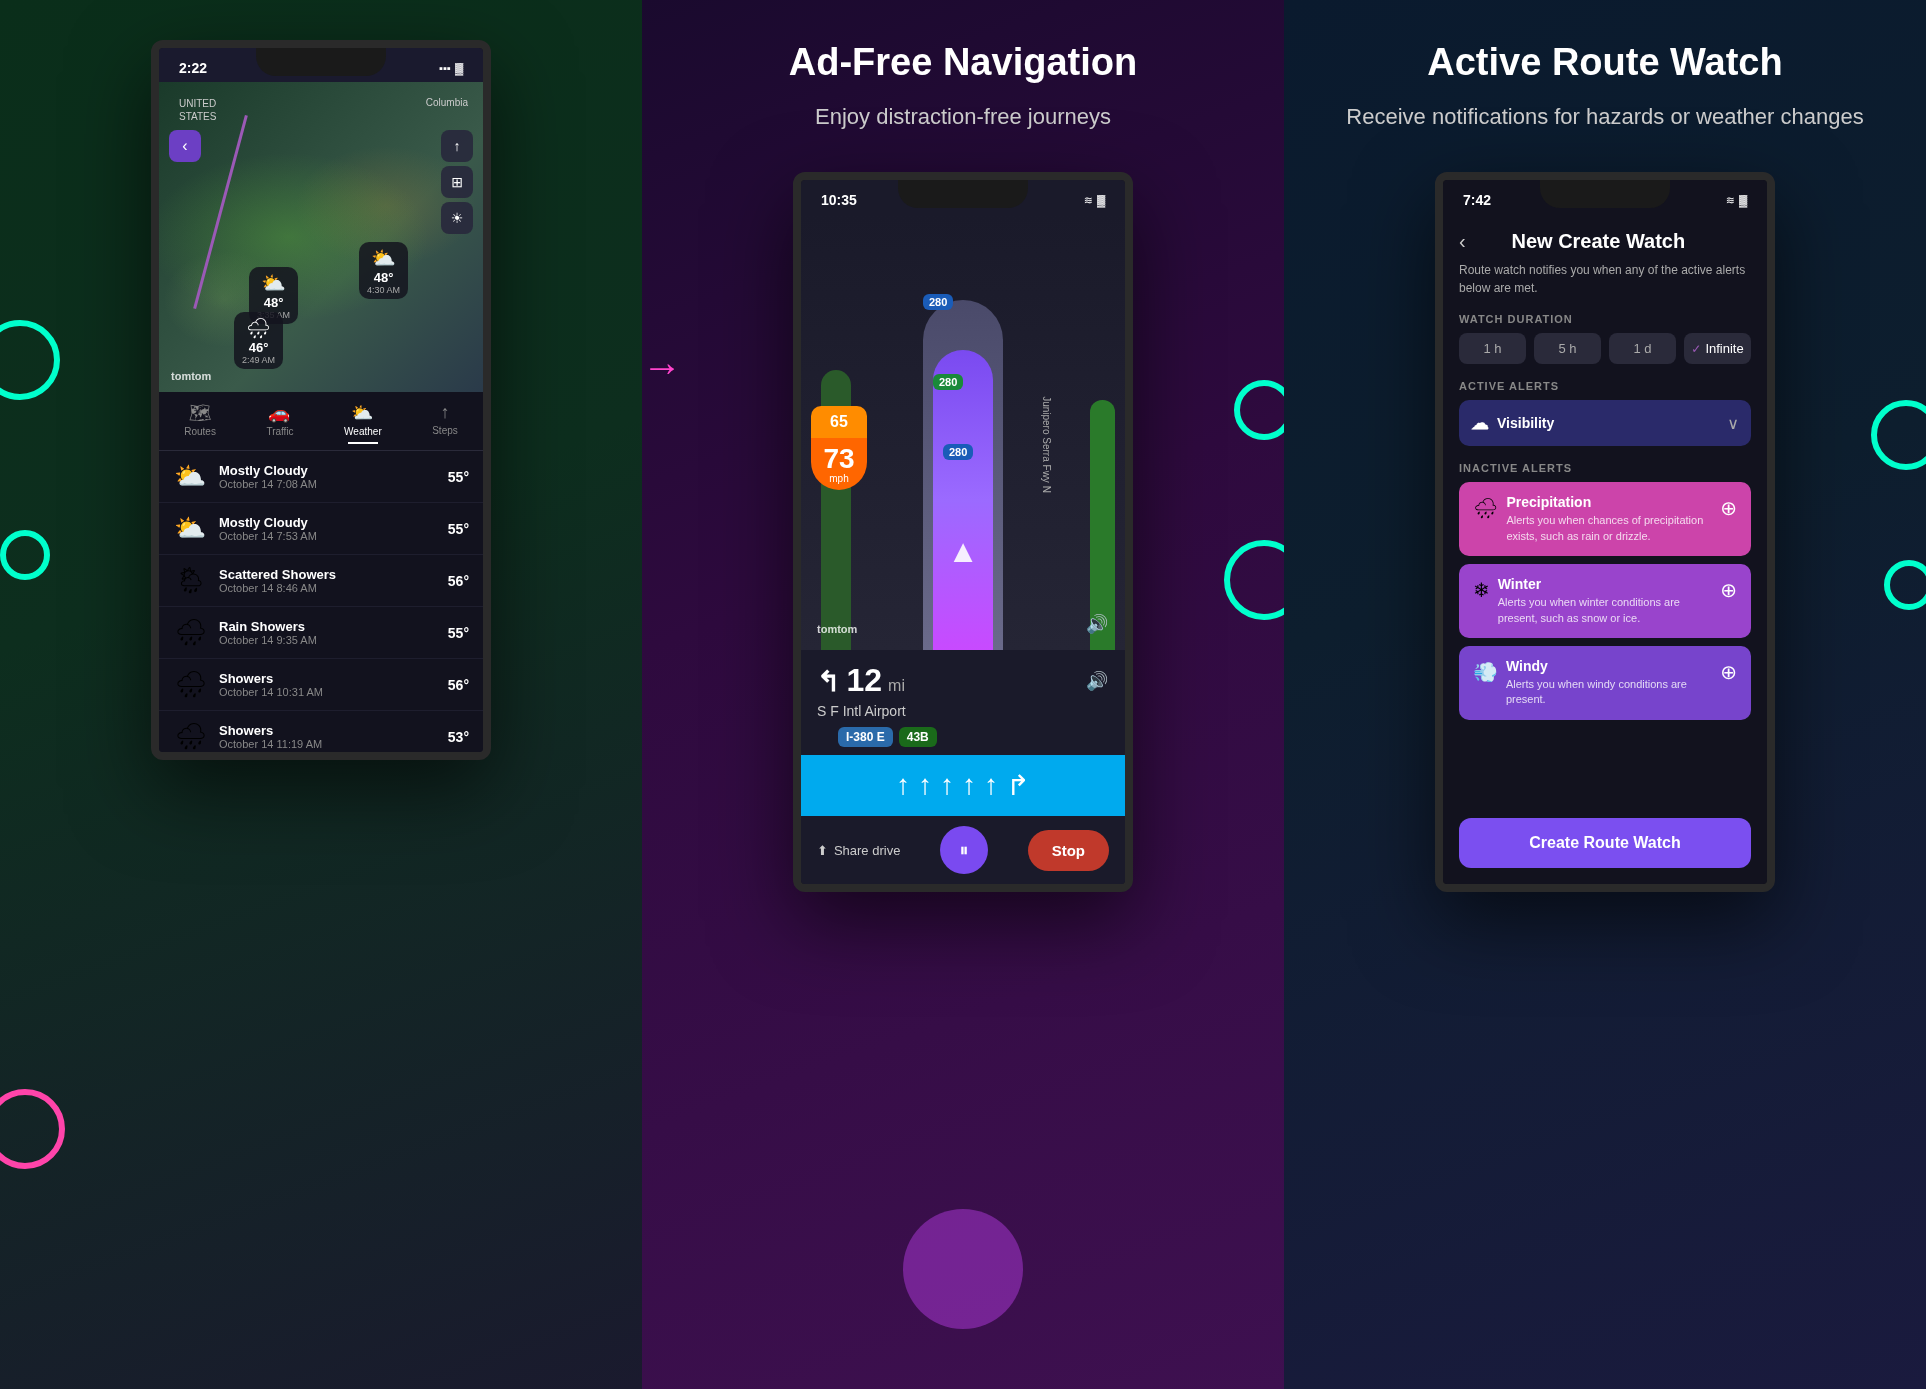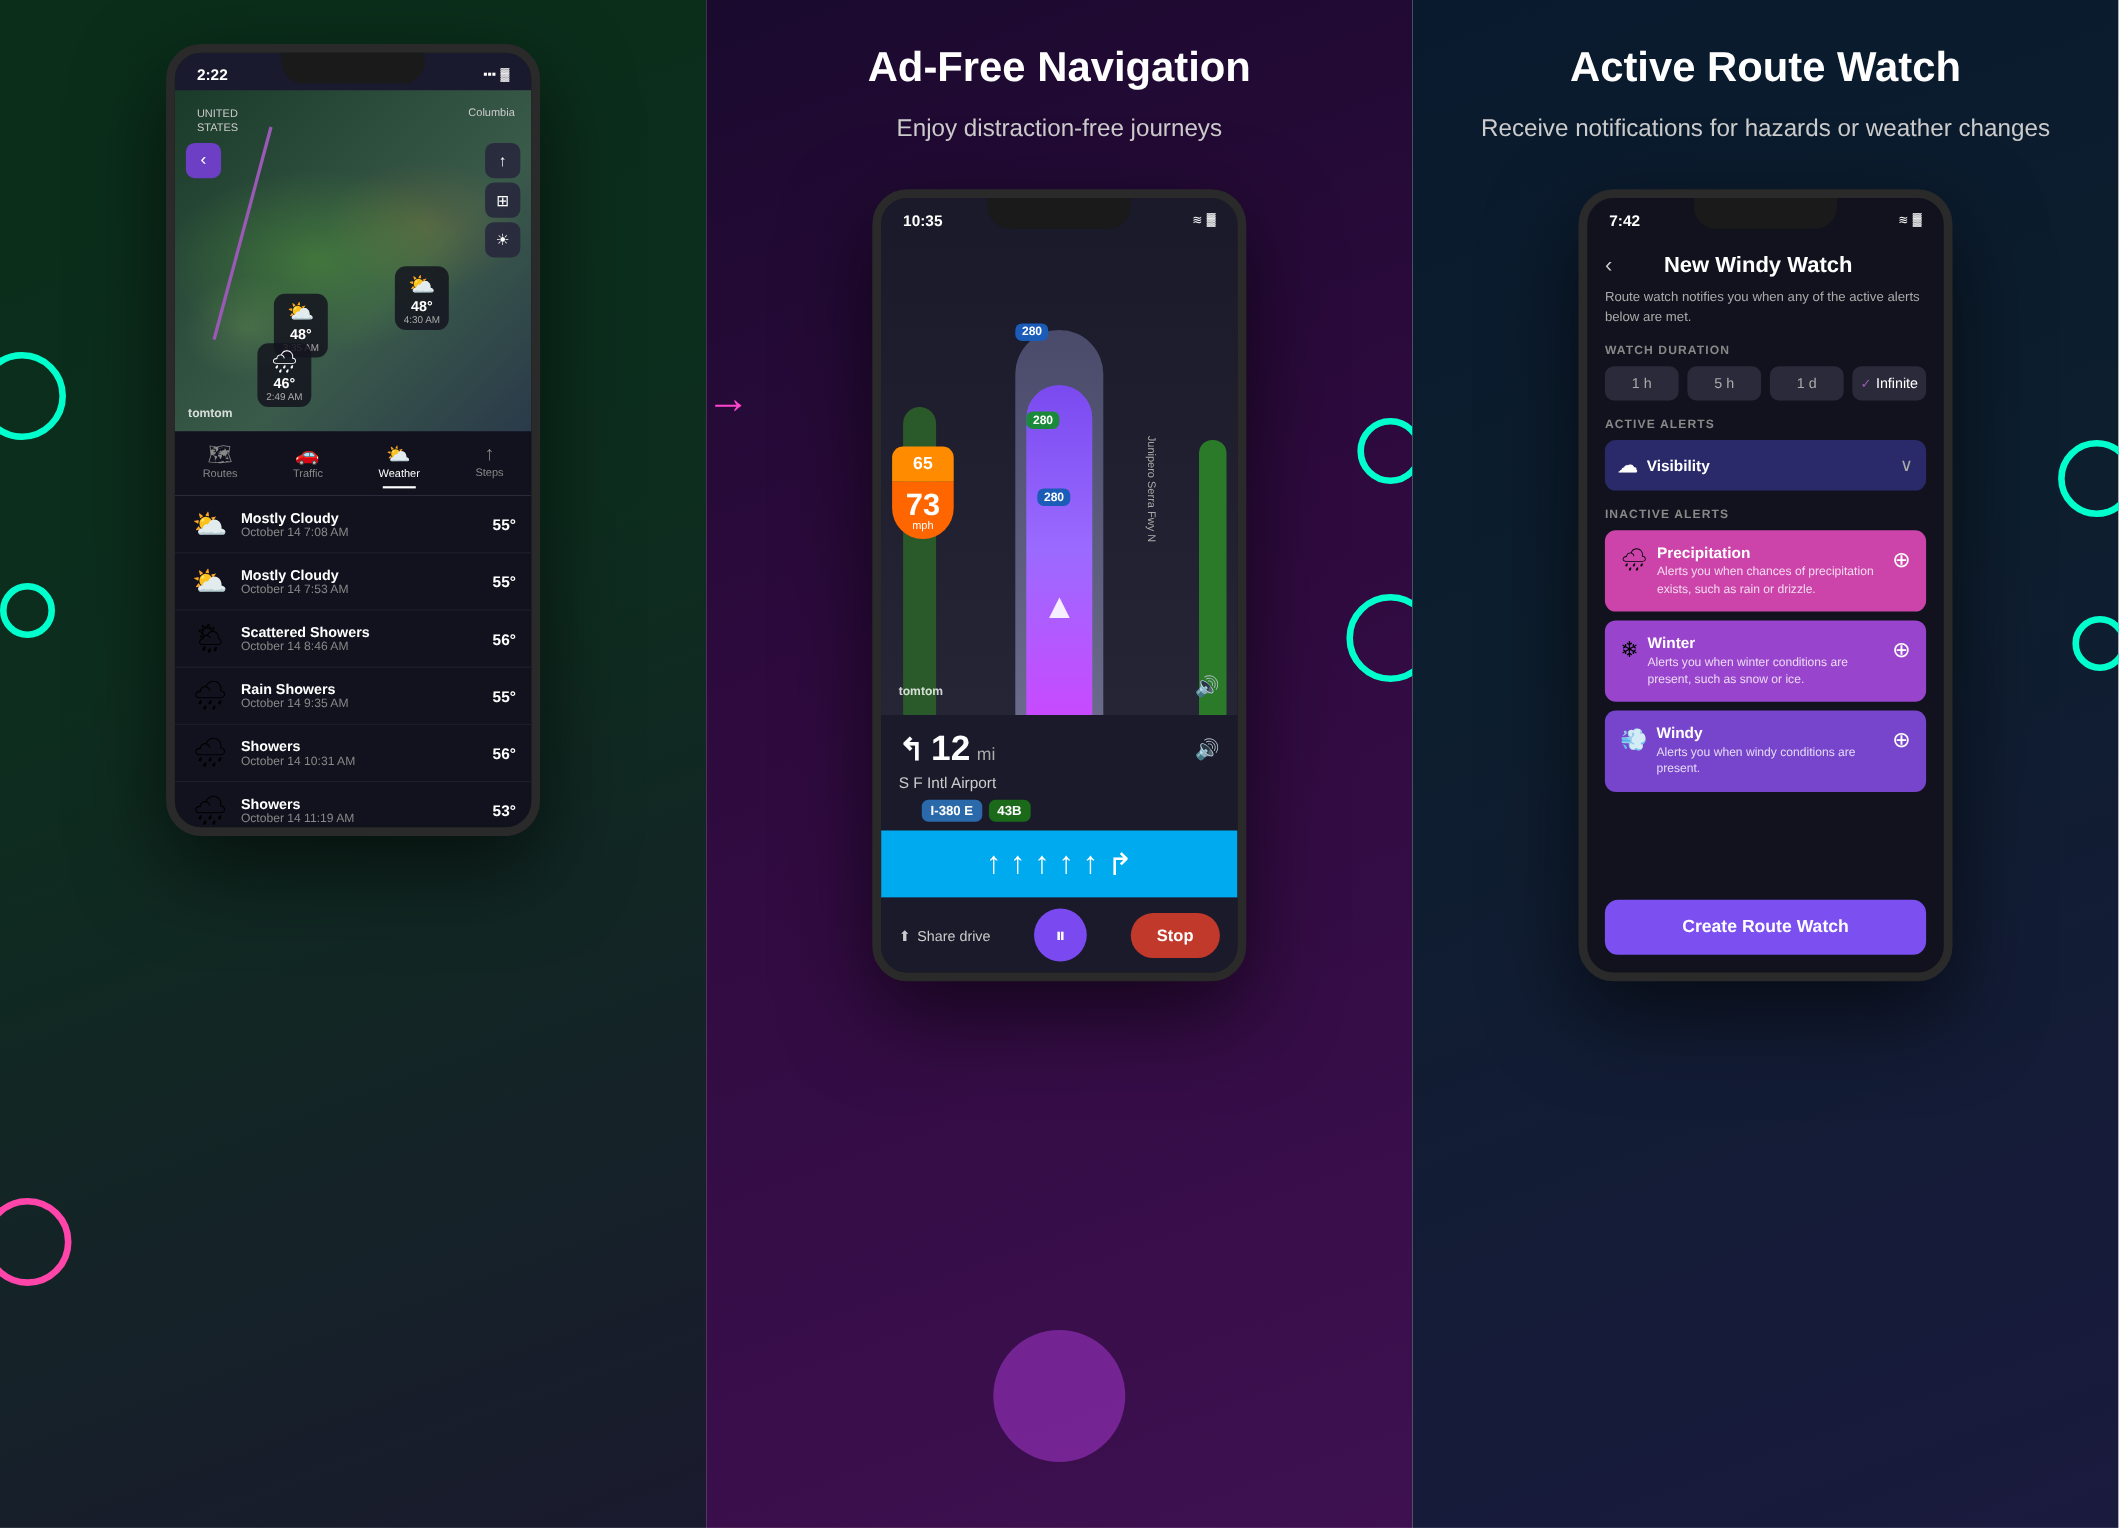--- a/index.html
+++ b/index.html
@@ -47,21 +47,21 @@
       text-align: center;
       margin-bottom: 40px;
       line-height: 1.4;
     }
 
     
     .phone {
       width: 340px;
       height: 720px;
       background: #1a1a1a;
-      border-radius: 32px;
+      border-radius: 12px;
       border: 8px solid #2a2a2a;
       position: relative;
       overflow: hidden;
       box-shadow: 0 30px 80px rgba(0,0,0,0.6);
     }
 
     .phone-notch {
       position: absolute;
       top: 0;
       left: 50%;
@@ -934,21 +934,21 @@
         <span class="status-time">7:42</span>
         <span style="color:white;font-size:12px;">↑</span>
         <div class="status-icons">
           <span style="color:white;font-size:11px;">≋</span>
           <span style="color:white;font-size:11px;">▓</span>
         </div>
       </div>
 
       <div class="rw-header">
         <span class="rw-back">‹</span>
-        <span class="rw-title">New Windy Watch</span>
+        <span class="rw-title">New Create Watch</span>
         <span style="width:20px;"></span>
       </div>
 
       <div class="rw-body">
         <p class="rw-desc">Route watch notifies you when any of the active alerts below are met.</p>
 
         <div class="rw-section-label">WATCH DURATION</div>
 
         <div class="rw-duration-row">
           <div class="duration-btn">1 h</div>

